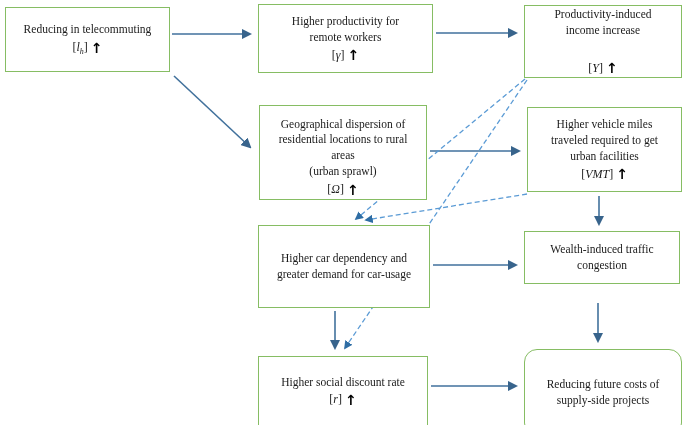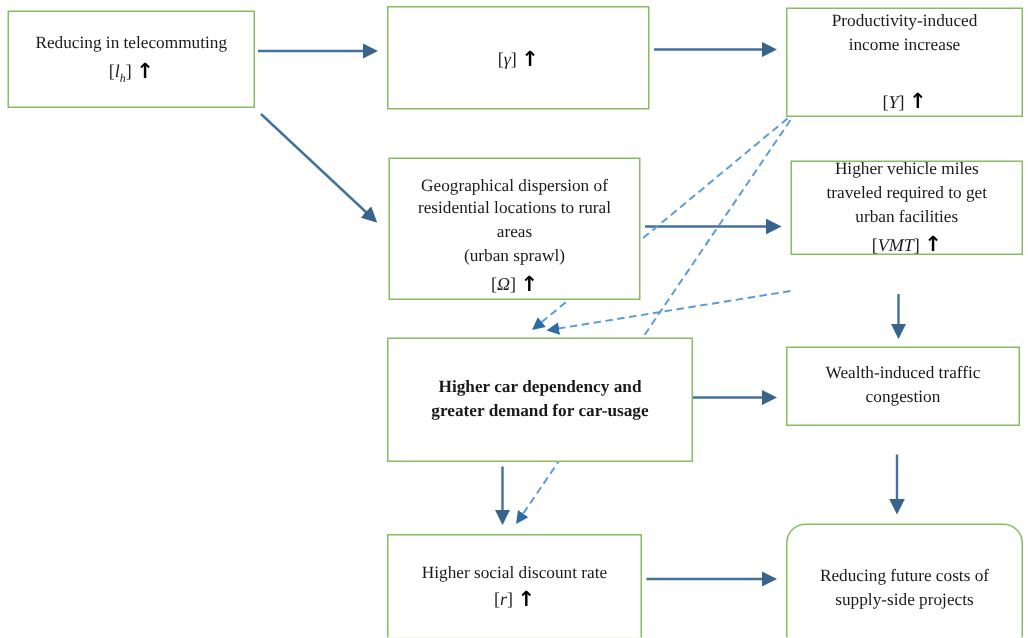--- a/index.html
+++ b/index.html
@@ -37,22 +37,22 @@
   .up-arrow{
     font-family:"DejaVu Sans", sans-serif;
     font-size:14px;font-weight:bold;color:#000;
     margin-left:3px;line-height:1;
   }
   
   #b-telecommuting{left:5px;  top:7px;  width:165px;height:65px;}
   #b-productivity {left:258px;top:4px;  width:175px;height:69px;}
   #b-income       {left:524px;top:5px;  width:158px;height:73px;gap:20px;}
   #b-sprawl       {left:259px;top:105px;width:168px;height:95px;justify-content:flex-end;}
-  #b-vmt          {left:527px;top:107px;width:155px;height:63px;}
-  #b-car          {left:258px;top:225px;width:204px;height:83px;font-weight:bold;}
+  #b-vmt          {left:527px;top:107px;width:155px;height:85px;}
+  #b-car          {left:258px;top:225px;width:172px;height:83px;}
   #b-congestion   {left:524px;top:231px;width:156px;height:53px;}
   #b-social       {left:258px;top:356px;width:170px;height:70px;}
   #b-reducing     {left:524px;top:349px;width:158px;height:87px;border-radius:13px;}
 </style>
 </head>
 <body>
 
 <div id="canvas">
 
   <svg id="edge-layer" xmlns="http://www.w3.org/2000/svg">
@@ -80,20 +80,22 @@
 
   <div class="box" id="b-telecommuting">
     <div class="box-text">Reducing in telecommuting</div>
     <div class="sym-row">
       <span class="sym"><span>[</span><i>l</i><sub>h</sub><span>]</span></span>
       <span class="up-arrow">↑</span>
     </div>
   </div>
 
   <div class="box" id="b-productivity">
+    <div class="box-text">Higher productivity for
+remote workers</div>
     <div class="sym-row">
       <span class="sym"><span>[</span><i>γ</i><span>]</span></span>
       <span class="up-arrow">↑</span>
     </div>
   </div>
 
   <div class="box" id="b-income">
     <div class="box-text">Productivity-induced
 income increase</div>
     <div class="sym-row">

